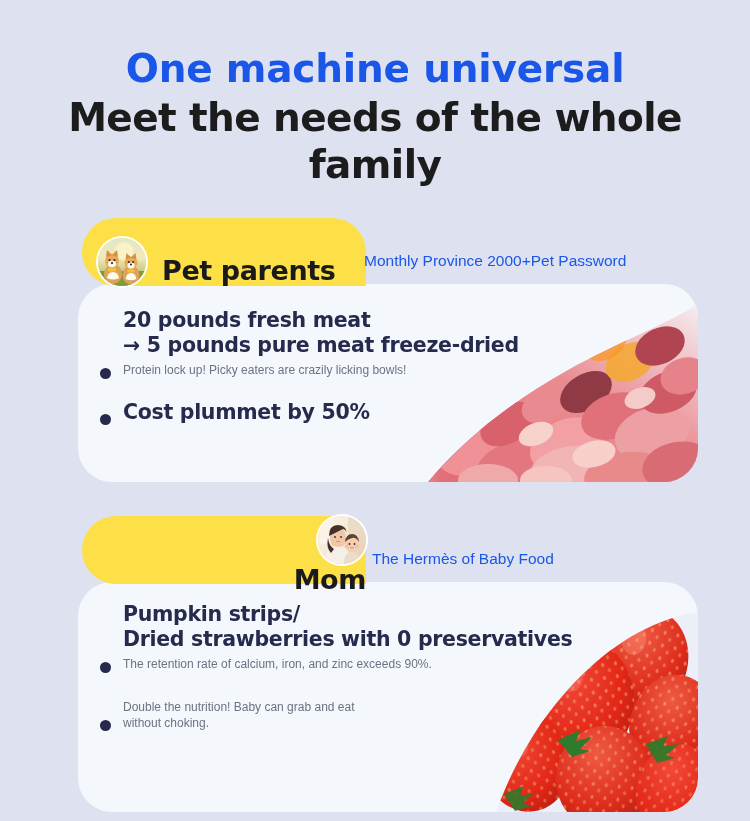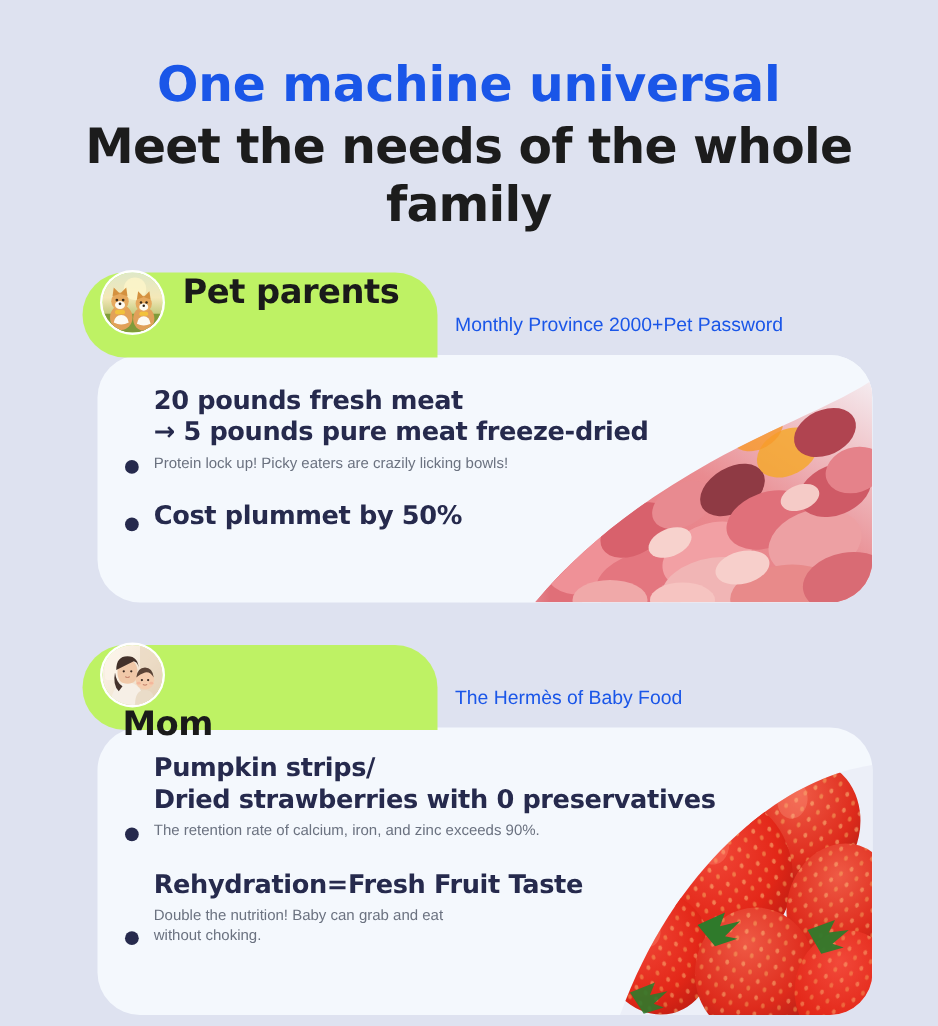--- a/index.html
+++ b/index.html
@@ -40,27 +40,27 @@
   }
 
   
   .card {
     position: absolute;
   }
 
   
   .card-header {
     position: absolute;
-    left: 0;
+    left: 16px;
     top: 0;
     height: 68px;
-    background: #bef264;
+    background: #fde047;
     border-radius: 34px 34px 0 34px;
     display: flex;
-    align-items: flex-start;
+    align-items: flex-end;
     padding-left: 16px;
     z-index: 3;
   }
   .card-header::after {
     
     content: "";
     position: absolute;
     right: -22px;
     bottom: 0;
     width: 22px;
@@ -342,21 +342,20 @@
         <div class="bullet-text-block">
           <div class="bullet-title">Pumpkin strips/</div>
           <div class="bullet-title">Dried strawberries with 0 preservatives</div>
           <div class="bullet-sub">The retention rate of calcium, iron, and zinc exceeds 90%.</div>
         </div>
       </div>
 
       <div class="bullet-row" style="margin-top:22px;">
         <span class="dot" style="margin-top:7px;"></span>
         <div class="bullet-text-block">
-          <div class="bullet-title">Rehydration=Fresh Fruit Taste</div>
           <div class="bullet-sub" style="white-space:pre-line;">Double the nutrition! Baby can grab and eat
 without choking.</div>
         </div>
       </div>
 
     </div>
   </div>
 
   <div class="card-header" style="width:284px;flex-direction:column;">
     <span class="avatar">
@@ -386,14 +385,14 @@
         <circle cx="31.5" cy="28" r="0.9" fill="#3a2a22"></circle>
         <circle cx="36.5" cy="28" r="0.9" fill="#3a2a22"></circle>
         <path d="M32.6 31.6 q1.4 1.1 2.8 0" stroke="#c98a72" stroke-width="0.9" fill="none" stroke-linecap="round"></path>
         <ellipse cx="29" cy="30.5" rx="1.6" ry="1.1" fill="#f3a98f" opacity="0.6"></ellipse>
         <ellipse cx="39" cy="30.5" rx="1.6" ry="1.1" fill="#f3a98f" opacity="0.6"></ellipse>
       </svg>
     </span>
     <span class="card-title">Mom</span>
   </div>
 
-  <span class="card-tagline" style="left:298px; top:34px;">The Hermès of Baby Food</span>
+  <span class="card-tagline" style="left:306px; top:34px;">The Hermès of Baby Food</span>
 </div>
 
 </body></html>

